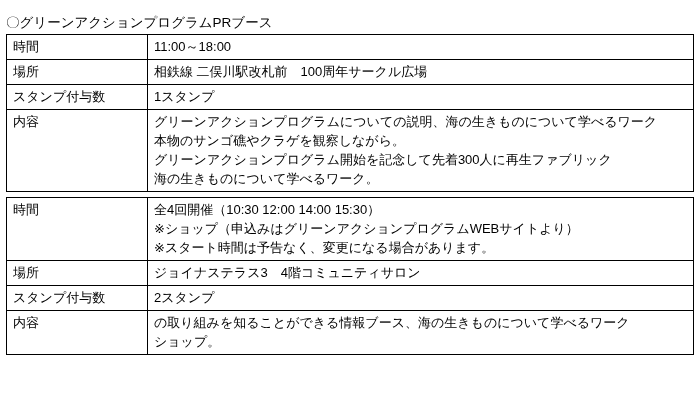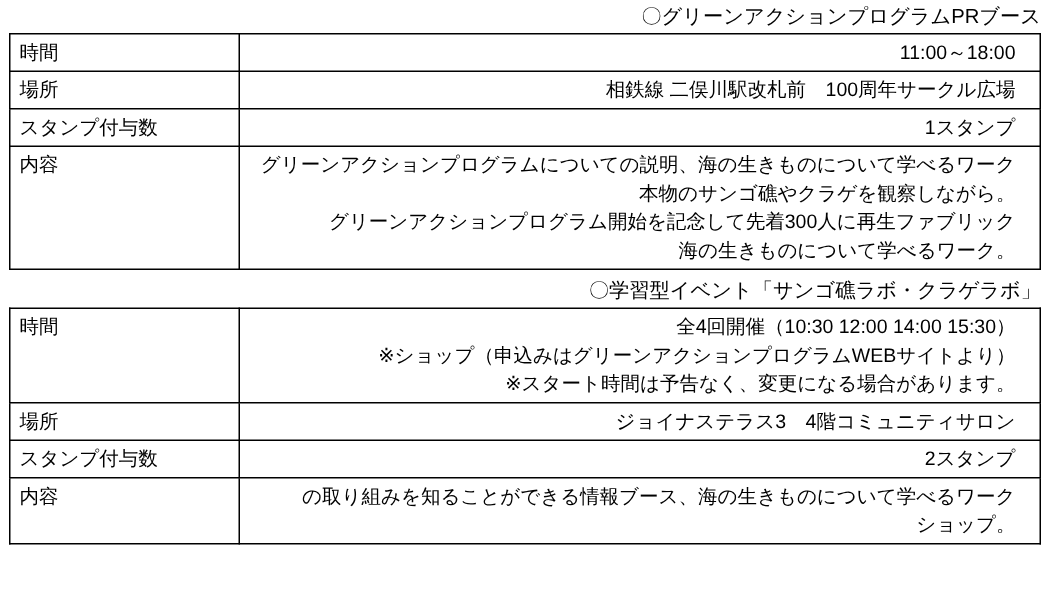--- a/index.html
+++ b/index.html
@@ -16,45 +16,43 @@
     overflow: hidden;
   }
   .page {
     width: 700px;
     box-sizing: border-box;
     padding: 2px 6px 0 6px;
   }
   .section-heading {
     font-size: 13.5px;
     line-height: 18px;
-    margin: 0 0 2px 0;
+    margin: 12px 0 2px 0;
     white-space: nowrap;
     letter-spacing: 0px;
-    text-align: right;
   }
   table.info {
     border-collapse: collapse;
     width: 688px;
     table-layout: fixed;
     margin-bottom: 5px;
   }
   table.info td {
     border: 1px solid #000000;
     vertical-align: top;
-    padding: 2px 16px 3px 6px;
+    padding: 2px 4px 3px 6px;
     font-size: 13px;
     line-height: 19px;
   }
   td.label {
     width: 130px;
     white-space: nowrap;
   }
   td.value {
     width: auto;
-    text-align: right;
   }
   .line {
     display: block;
     white-space: nowrap;
   }
 </style>
 </head>
 <body>
 
 <div class="page">
@@ -88,21 +86,20 @@
             <span class="line">本物のサンゴ礁やクラゲを観察しながら。</span>
             <span class="line">グリーンアクションプログラム開始を記念して先着300人に再生ファブリック</span>
             <span class="line">海の生きものについて学べるワーク。</span>
           </td>
         </tr>
       </tbody>
     </table>
   </div>
 
   <div class="section">
-    <div class="section-heading">〇学習型イベント「サンゴ礁ラボ・クラゲラボ」</div>
     <table class="info">
       <tbody>
         <tr>
           <td class="label">時間</td>
           <td class="value">
             <span class="line">全4回開催（10:30 12:00 14:00 15:30）</span>
             <span class="line">※ショップ（申込みはグリーンアクションプログラムWEBサイトより）</span>
             <span class="line">※スタート時間は予告なく、変更になる場合があります。</span>
           </td>
         </tr>

